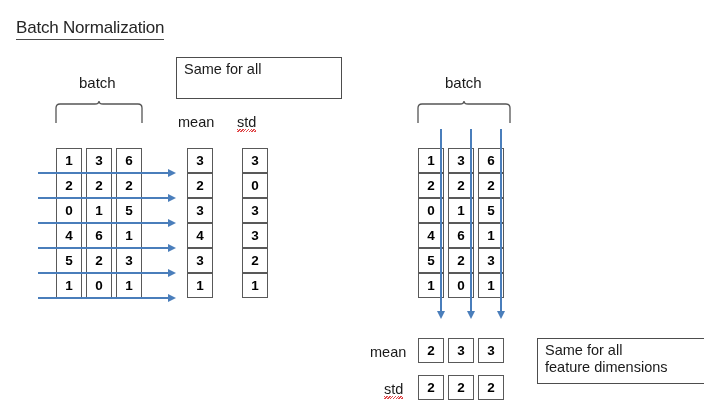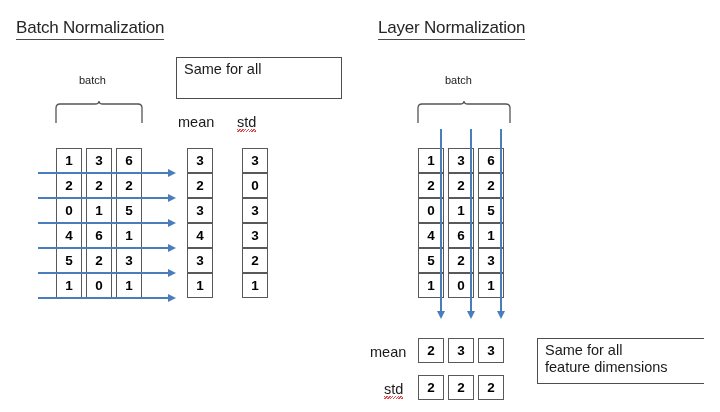--- a/index.html
+++ b/index.html
@@ -20,21 +20,21 @@
   .title {
     font-size: 17px;
     color: #262626;
     letter-spacing: -0.2px;
     white-space: nowrap;
     border-bottom: 1px solid #4a4a4a;
     padding-bottom: 1px;
   }
 
   .caption {
-    font-size: 11px;
+    font-size: 15px;
     color: #1a1a1a;
     white-space: nowrap;
   }
 
   .note-box {
     border: 1px solid #4d4d4d;
     background: #ffffff;
     font-size: 14.5px;
     line-height: 17px;
     color: #1a1a1a;
@@ -176,21 +176,20 @@
       <div class="h-arrow-line" style="left: 38px; top: 222px; width: 132px;"></div>
       <div class="h-arrow-head" style="left: 168px; top: 218.8px;"></div>
       <div class="h-arrow-line" style="left: 38px; top: 247px; width: 132px;"></div>
       <div class="h-arrow-head" style="left: 168px; top: 243.8px;"></div>
       <div class="h-arrow-line" style="left: 38px; top: 272px; width: 132px;"></div>
       <div class="h-arrow-head" style="left: 168px; top: 268.8px;"></div>
       <div class="h-arrow-line" style="left: 38px; top: 297px; width: 132px;"></div>
       <div class="h-arrow-head" style="left: 168px; top: 293.8px;"></div>
     </div>
 
-  <div class="abs title" style="left:378px; top:18px;">Layer Normalization</div>
 
   <div class="abs caption" style="left:445px; top:74px;">batch</div>
 
   <svg class="brace" style="left:416px; top:100px;" width="96" height="24" viewBox="0 0 96 24">
     <path d="M2,23 L2,8 Q2,4 6,4 L44,4 Q48,4 48,1 Q48,4 52,4 L90,4 Q94,4 94,8 L94,23" fill="none" stroke="#555555" stroke-width="1.3"></path>
   </svg>
 
   <div class="abs note-box" style="left:537px; top:338px; width:180px; height:46px;">
     <div>Same for all</div>
     <div>feature dimensions</div>

